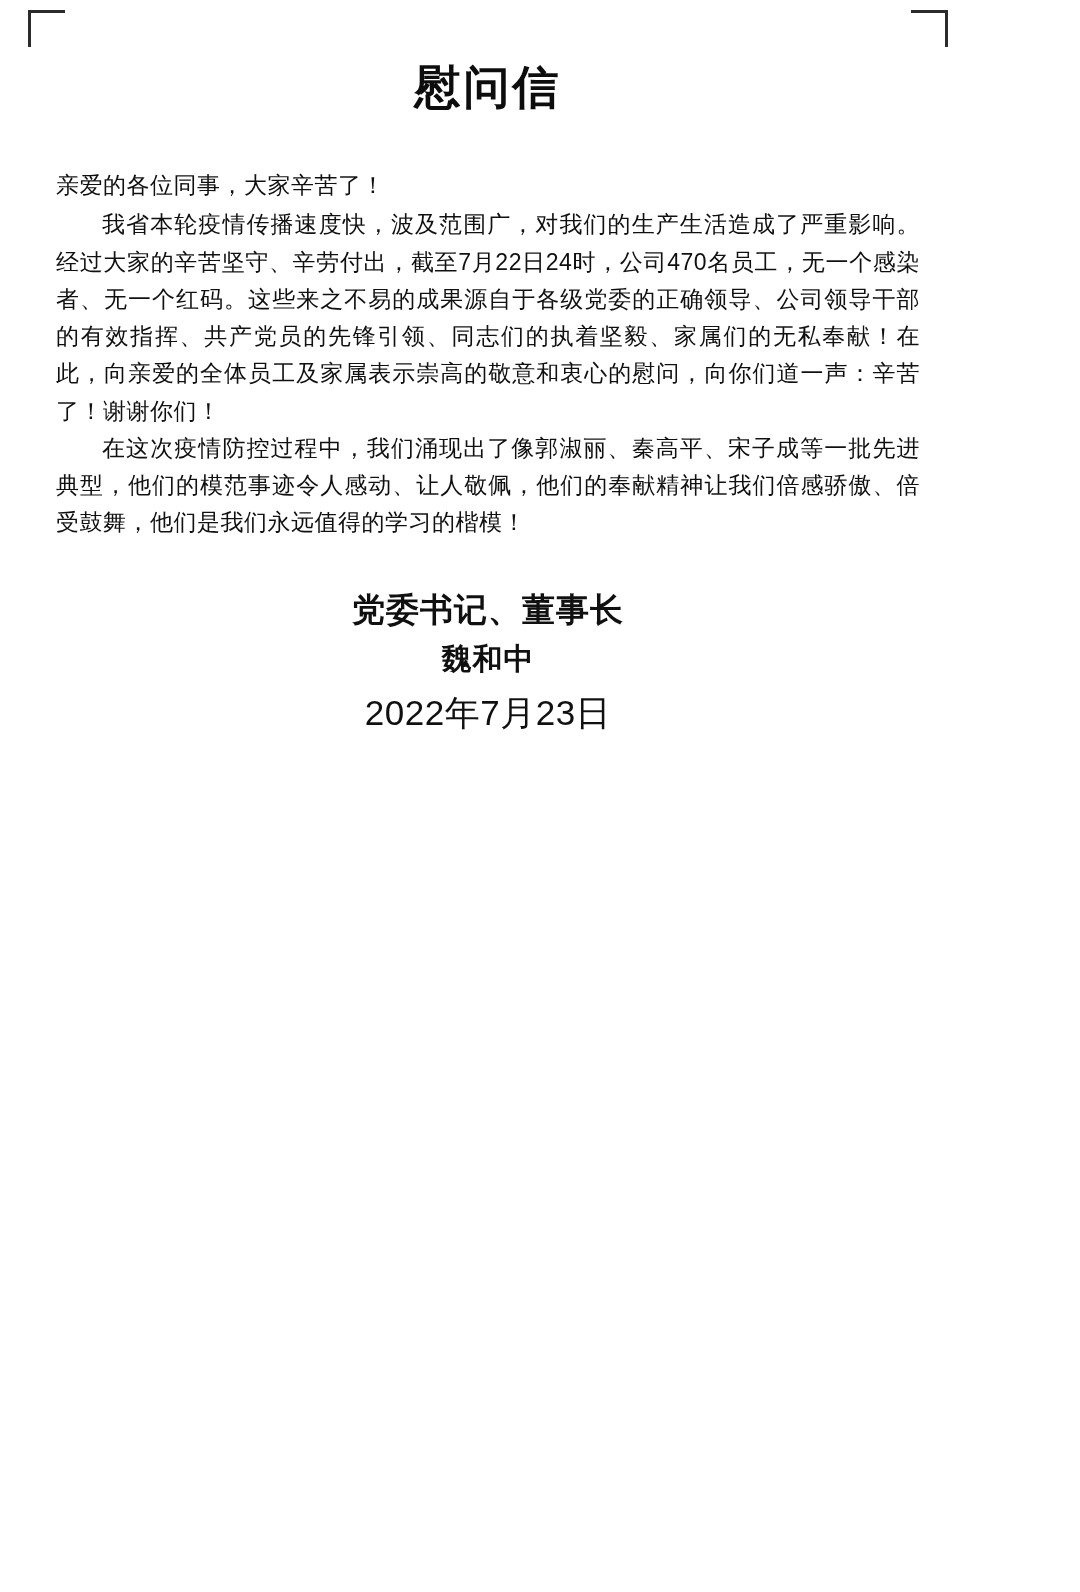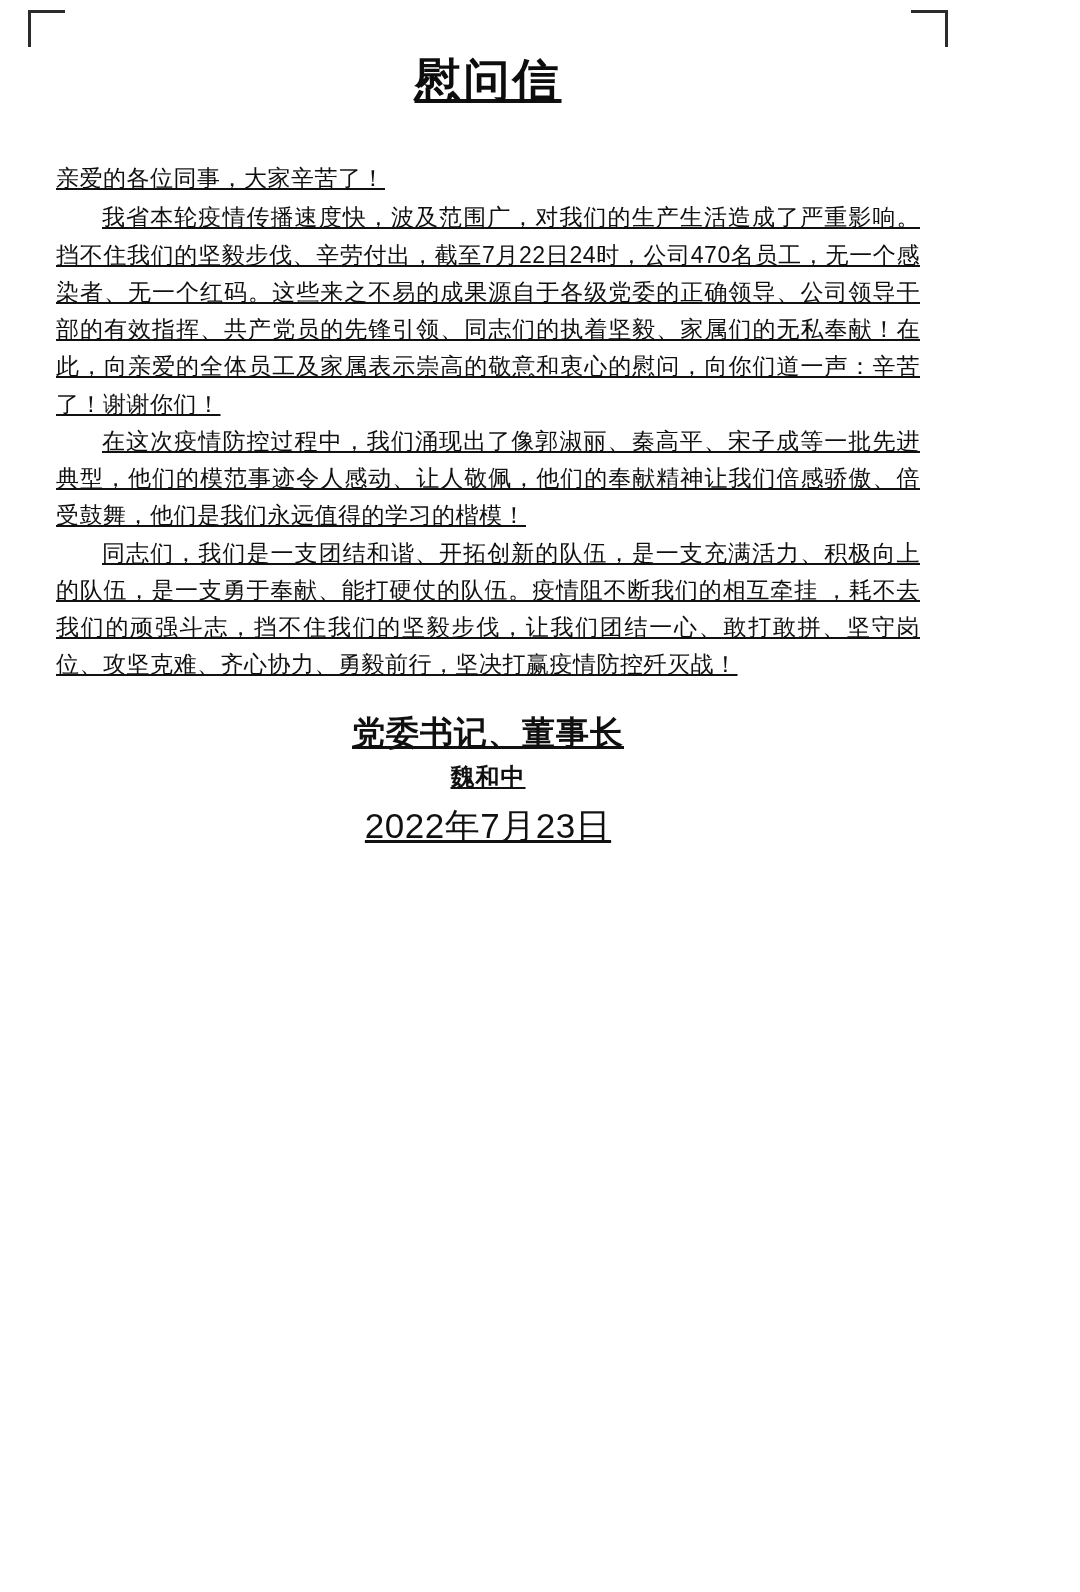--- a/index.html
+++ b/index.html
@@ -14,22 +14,21 @@
     color: #111111;
     position: relative;
     overflow: hidden;
   }
 
   .page {
     position: relative;
     width: 976px;
     height: 1592px;
     box-sizing: border-box;
-    padding: 0 56px;
-    text-decoration: underline;
+    padding: 7px 56px;
   }
 
   
   .crop-mark {
     position: absolute;
     width: 34px;
     height: 34px;
     pointer-events: none;
   }
   .crop-tl { top: 10px; left: 28px; border-left: 3px solid #2b2b2b; border-top: 3px solid #2b2b2b; }
@@ -59,32 +58,32 @@
   .salutation {
     margin: 0 0 2px 0;
   }
 
   .para {
     margin: 0;
     text-indent: 2em;
   }
 
   .signature {
-    margin-top: 23px;
+    margin-top: 42px;
     text-align: center;
   }
   .sig-line {
     font-size: 33px;
     line-height: 1.55;
     font-weight: bold;
     letter-spacing: 1px;
     color: #101010;
   }
   .sig-name {
-    font-size: 24px;
+    font-size: 30px;
     line-height: 1.6;
     font-weight: bold;
     letter-spacing: 1px;
     color: #101010;
     text-align: center;
   }
   .sig-date {
     font-size: 35px;
     line-height: 1.7;
     font-weight: normal;
@@ -97,23 +96,22 @@
 
 <div class="page">
 
   <div class="crop-mark crop-tl"></div>
   <div class="crop-mark crop-tr"></div>
 
   <h1 class="doc-title">慰问信</h1>
 
   <div class="body-text">
     <p class="salutation">亲爱的各位同事，大家辛苦了！</p>
-    <p class="para">我省本轮疫情传播速度快，波及范围广，对我们的生产生活造成了严重影响。挡不住我们的坚毅步伐、辛劳付出，截至7月22日24时，公司470名员工，无一个感染者、无一个红码。这些来之不易的成果源自于各级党委的正确领导、公司领导干部的有效指挥、共产党员的先锋引领、同志们的执着坚毅、家属们的无私奉献！在此，向亲爱的全体员工及家属表示崇高的敬意和衷心的慰问，向你们道一声：辛苦了！谢谢你们！</p>
+    <p class="para">我省本轮疫情传播速度快，波及范围广，对我们的生产生活造成了严重影响。经过大家的辛苦坚守、辛劳付出，截至7月22日24时，公司470名员工，无一个感染者、无一个红码。这些来之不易的成果源自于各级党委的正确领导、公司领导干部的有效指挥、共产党员的先锋引领、同志们的执着坚毅、家属们的无私奉献！在此，向亲爱的全体员工及家属表示崇高的敬意和衷心的慰问，向你们道一声：辛苦了！谢谢你们！</p>
     <p class="para">在这次疫情防控过程中，我们涌现出了像郭淑丽、秦高平、宋子成等一批先进典型，他们的模范事迹令人感动、让人敬佩，他们的奉献精神让我们倍感骄傲、倍受鼓舞，他们是我们永远值得的学习的楷模！</p>
-    <p class="para">同志们，我们是一支团结和谐、开拓创新的队伍，是一支充满活力、积极向上的队伍，是一支勇于奉献、能打硬仗的队伍。疫情阻不断我们的相互牵挂 ，耗不去我们的顽强斗志，挡不住我们的坚毅步伐，让我们团结一心、敢打敢拼、坚守岗位、攻坚克难、齐心协力、勇毅前行，坚决打赢疫情防控歼灭战！</p>
   </div>
 
   <div class="signature">
     <div class="sig-line">党委书记、董事长</div>
     <div class="sig-name">魏和中</div>
     <div class="sig-date">2022年7月23日</div>
   </div>
 
 </div>
 

